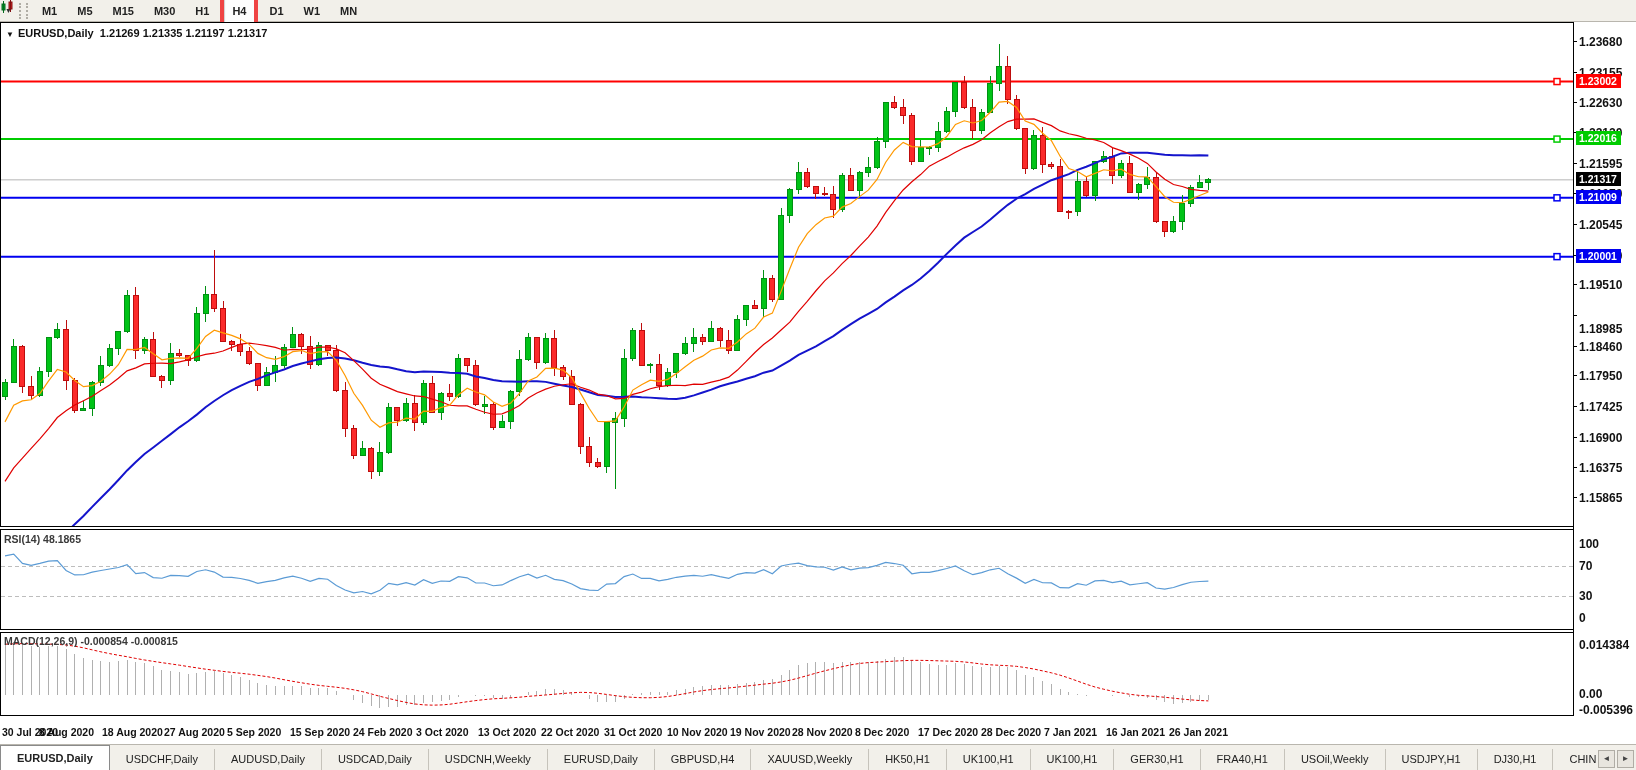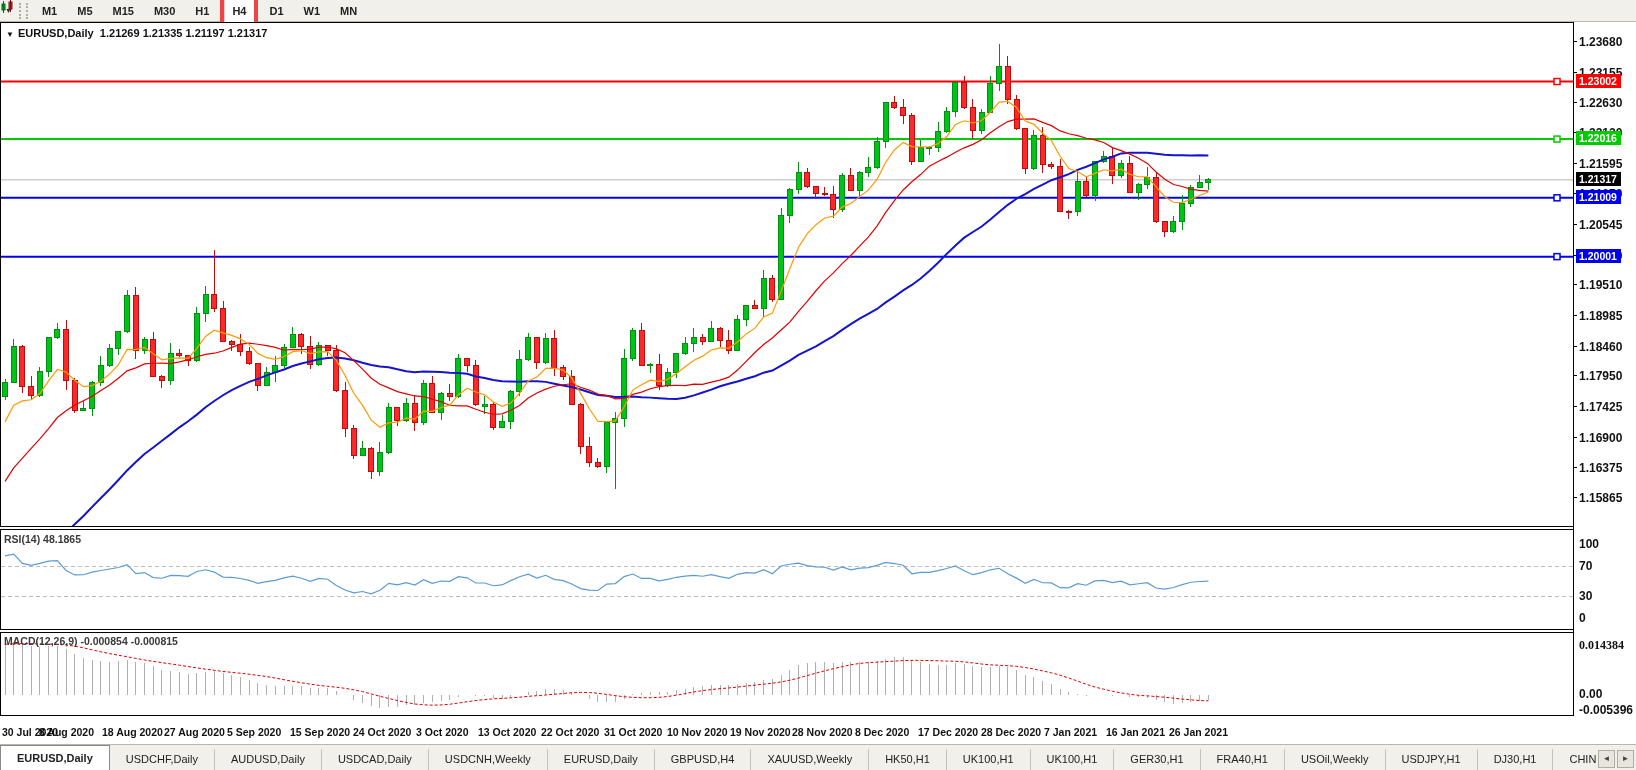--- a/index.html
+++ b/index.html
@@ -545,21 +545,21 @@
       <div class="axis-label" style="top: 157px;">1.21595</div>
       <div style="left: 1573px; top: 193px; position: absolute; width: 4px; height: 1px; background: rgb(0, 0, 0);"></div>
       <div class="axis-label" style="top: 187px;">1.21070</div>
       <div style="left: 1573px; top: 224px; position: absolute; width: 4px; height: 1px; background: rgb(0, 0, 0);"></div>
       <div class="axis-label" style="top: 218px;">1.20545</div>
       <div style="left: 1573px; top: 255px; position: absolute; width: 4px; height: 1px; background: rgb(0, 0, 0);"></div>
       <div class="axis-label" style="top: 249px;">1.20020</div>
       <div style="left: 1573px; top: 284px; position: absolute; width: 4px; height: 1px; background: rgb(0, 0, 0);"></div>
       <div class="axis-label" style="top: 278px;">1.19510</div>
       <div style="left: 1573px; top: 315px; position: absolute; width: 4px; height: 1px; background: rgb(0, 0, 0);"></div>
-      <div class="axis-label" style="top: 309px;">1.18985</div>
+      <div class="axis-label" style="top: 322px;">1.18985</div>
       <div style="left: 1573px; top: 346px; position: absolute; width: 4px; height: 1px; background: rgb(0, 0, 0);"></div>
       <div class="axis-label" style="top: 340px;">1.18460</div>
       <div style="left: 1573px; top: 375px; position: absolute; width: 4px; height: 1px; background: rgb(0, 0, 0);"></div>
       <div class="axis-label" style="top: 369px;">1.17950</div>
       <div style="left: 1573px; top: 406px; position: absolute; width: 4px; height: 1px; background: rgb(0, 0, 0);"></div>
       <div class="axis-label" style="top: 400px;">1.17425</div>
       <div style="left: 1573px; top: 437px; position: absolute; width: 4px; height: 1px; background: rgb(0, 0, 0);"></div>
       <div class="axis-label" style="top: 431px;">1.16900</div>
       <div style="left: 1573px; top: 467px; position: absolute; width: 4px; height: 1px; background: rgb(0, 0, 0);"></div>
       <div class="axis-label" style="top: 461px;">1.16375</div>
@@ -567,32 +567,32 @@
       <div class="axis-label" style="top: 491px;">1.15865</div>
       <div class="price-tag" style="top: 74px; background: rgb(255, 0, 0);">1.23002</div>
       <div class="price-tag" style="top: 131px; background: rgb(0, 204, 0);">1.22016</div>
       <div class="price-tag" style="top: 190px; background: rgb(0, 0, 240);">1.21009</div>
       <div class="price-tag" style="top: 249px; background: rgb(0, 0, 240);">1.20001</div>
       <div class="price-tag" style="top: 172px; background: rgb(0, 0, 0);">1.21317</div>
       <div class="axis-label" style="top: 537px;">100</div>
       <div class="axis-label" style="top: 559px;">70</div>
       <div class="axis-label" style="top: 589px;">30</div>
       <div class="axis-label" style="top: 611px;">0</div>
-      <div class="axis-label" style="top: 638px; font-family: Liberation Serif, serif;">0.014384</div>
+      <div class="axis-label" style="top: 638px;">0.014384</div>
       <div class="axis-label" style="top: 687px;">0.00</div>
       <div class="axis-label" style="top: 703px;">-0.005396</div>
     </div>
   <div id="time-axis">
       <div class="date-label" style="left: 2px;">30 Jul 2020</div>
       <div class="date-label" style="left: 39px;">8 Aug 2020</div>
       <div class="date-label" style="left: 102px;">18 Aug 2020</div>
       <div class="date-label" style="left: 164px;">27 Aug 2020</div>
       <div class="date-label" style="left: 227px;">5 Sep 2020</div>
       <div class="date-label" style="left: 290px;">15 Sep 2020</div>
-      <div class="date-label" style="left: 353px;">24 Oct 2020</div>
+      <div class="date-label" style="left: 353px;">24 Feb 2020</div>
       <div class="date-label" style="left: 416px;">3 Oct 2020</div>
       <div class="date-label" style="left: 478px;">13 Oct 2020</div>
       <div class="date-label" style="left: 541px;">22 Oct 2020</div>
       <div class="date-label" style="left: 604px;">31 Oct 2020</div>
       <div class="date-label" style="left: 667px;">10 Nov 2020</div>
       <div class="date-label" style="left: 730px;">19 Nov 2020</div>
       <div class="date-label" style="left: 792px;">28 Nov 2020</div>
       <div class="date-label" style="left: 855px;">8 Dec 2020</div>
       <div class="date-label" style="left: 918px;">17 Dec 2020</div>
       <div class="date-label" style="left: 981px;">28 Dec 2020</div>

